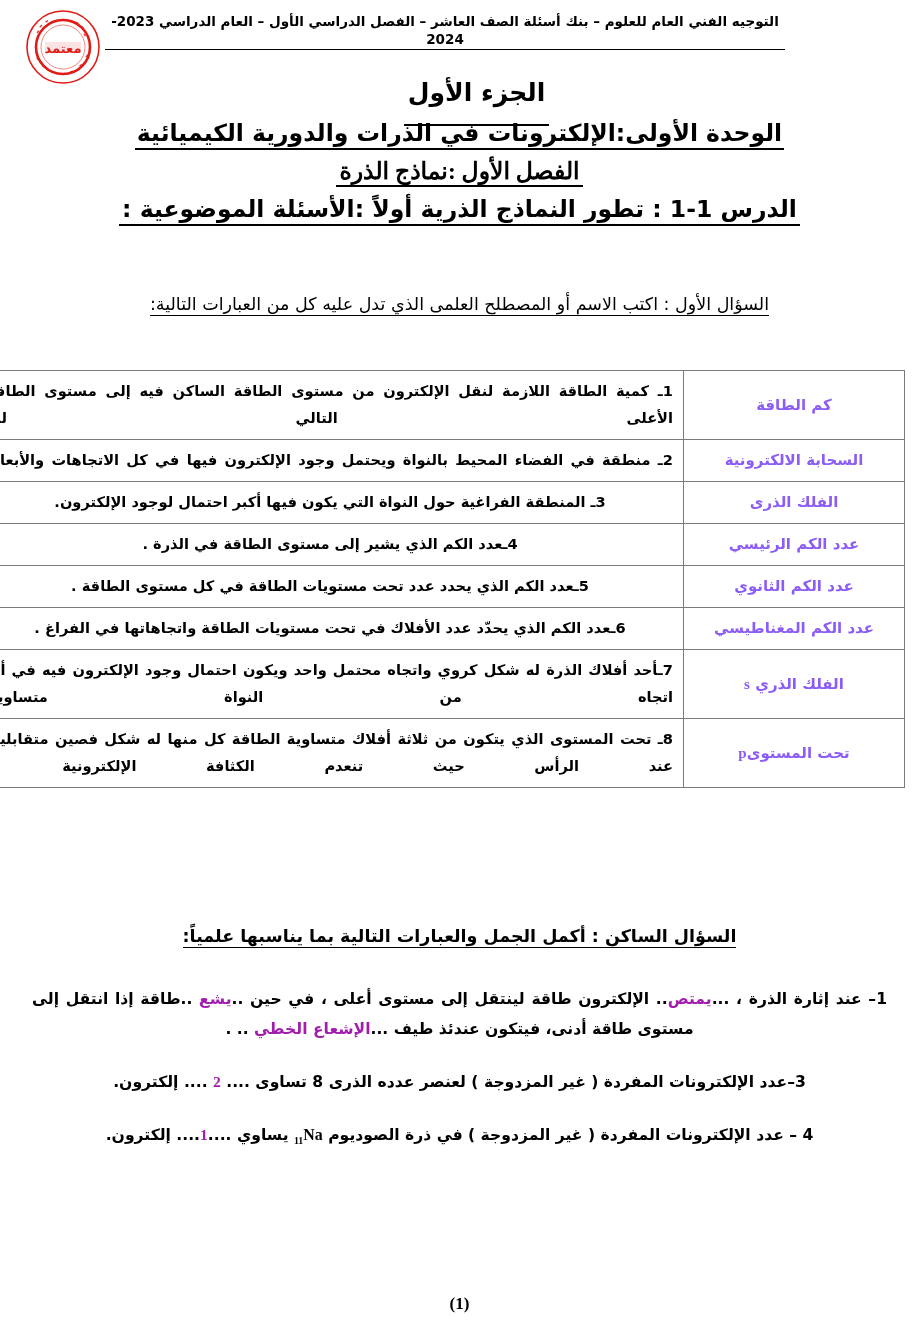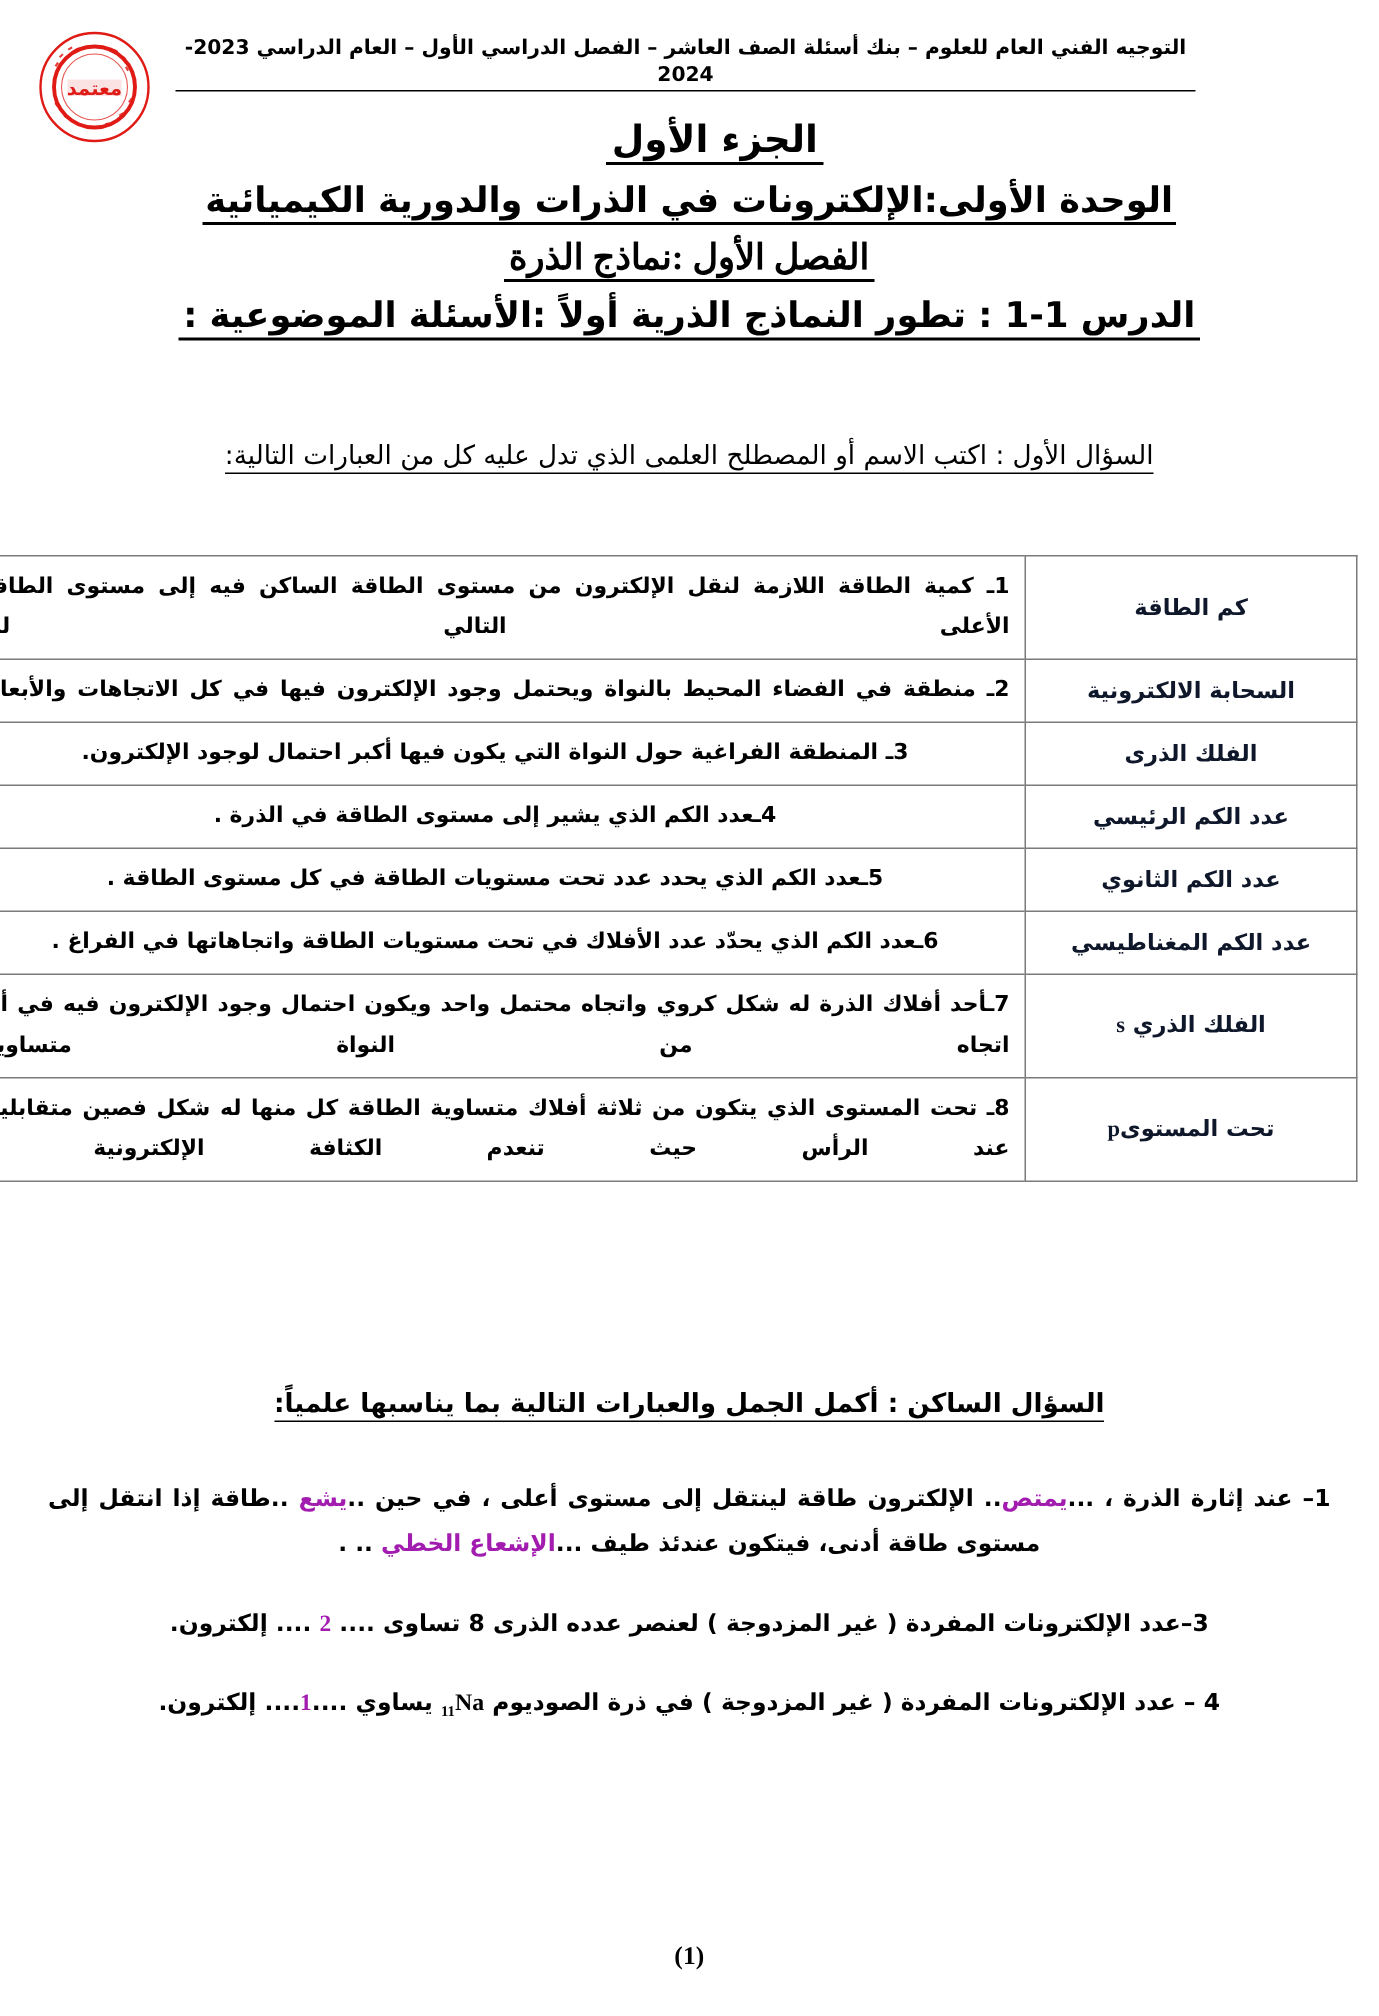--- a/index.html
+++ b/index.html
@@ -20,24 +20,23 @@
     position: relative;
     width: 919px;
     height: 1344px;
     background: #ffffff;
   }
 
   
   .header-row {
     position: absolute;
     top: 6px;
-    right: 0;
+    right: 12px;
     left: 0;
     height: 70px;
-    margin-top: 11px;
   }
   .header-line {
     position: absolute;
     top: 6px;
     right: 122px;
     width: 680px;
     text-align: center;
     font-size: 13.5px;
     font-weight: bold;
     line-height: 1.35;
@@ -70,21 +69,21 @@
     font-weight: bold;
     direction: rtl;
     line-height: 1.5;
   }
   .t-main {
     font-size: 25px;
     margin-bottom: 4px;
   }
   .t-main span.u {
     border-bottom: 2.2px solid #000;
-    padding: 0 4px 1px 4px;
+    padding: 0 4px 17px 4px;
     margin-left: 34px;
   }
   .t-unit {
     font-size: 23.5px;
     margin-bottom: 3px;
   }
   .t-unit span.u {
     border-bottom: 2.2px solid #000;
     padding: 0 2px 1px 2px;
   }
@@ -144,21 +143,21 @@
     font-weight: bold;
     line-height: 1.85;
     color: #000;
     direction: rtl;
   }
   .terms-table td.answer {
     width: 200px;
     text-align: center;
     font-size: 15px;
     font-weight: bold;
-    color: #0f172a;
+    color: #8b5cf6;
     direction: rtl;
   }
   .terms-table tr.short td.statement {
     text-align: center;
     text-align-last: center;
   }
   .latin { font-family: "Liberation Serif", "DejaVu Serif", serif; }
 
   
   .q2-prompt {

